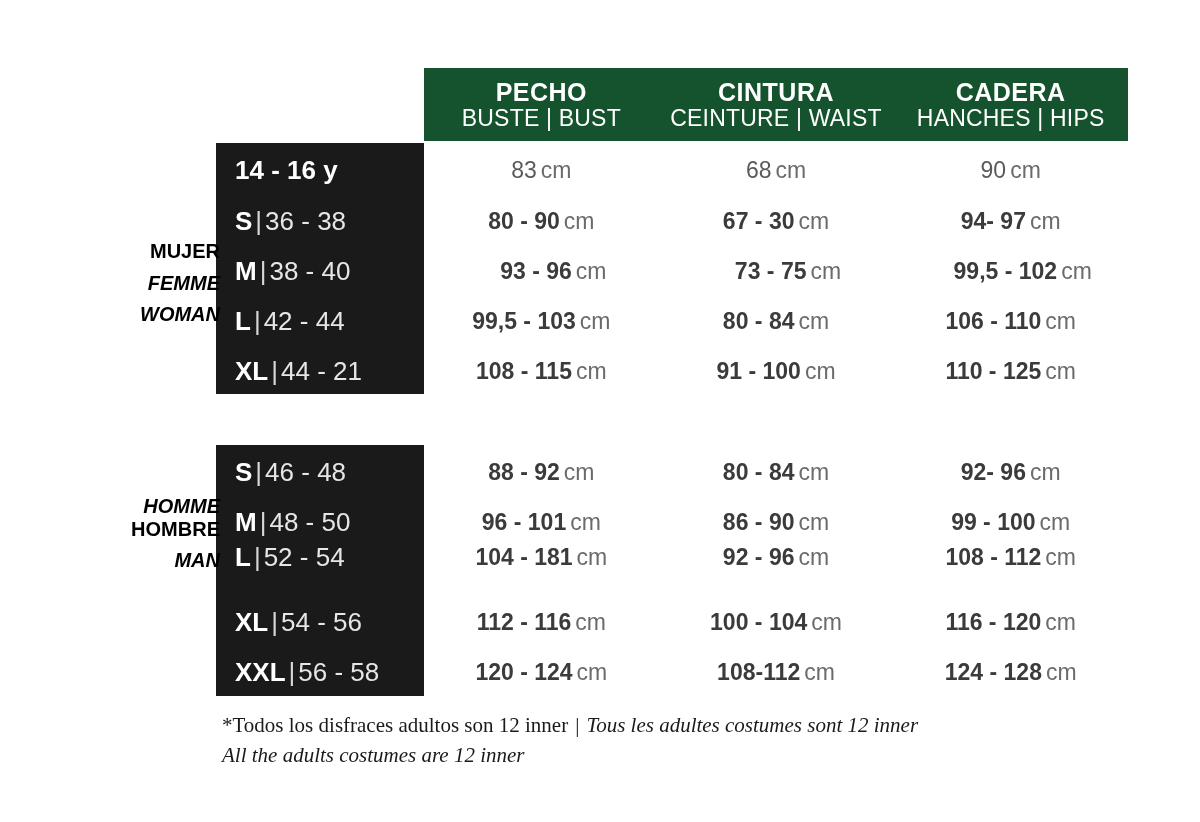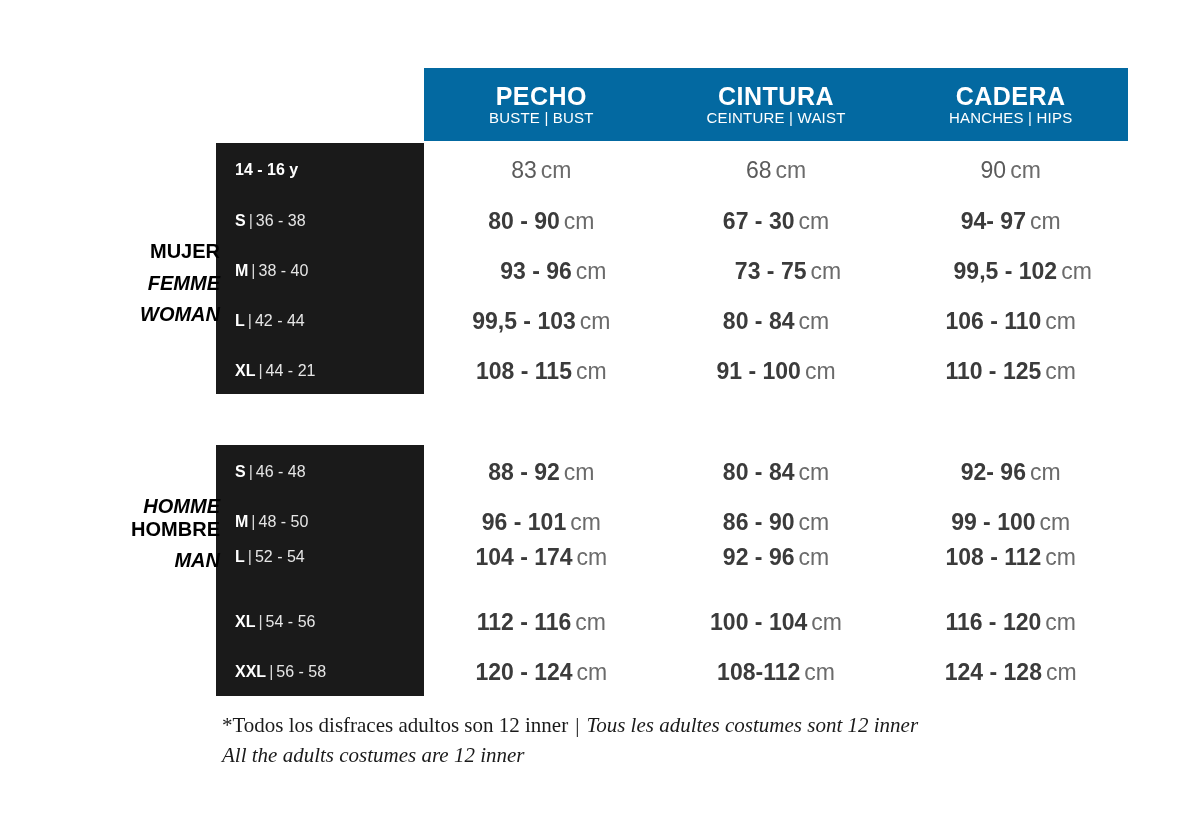--- a/index.html
+++ b/index.html
@@ -23,40 +23,40 @@
     height: 822px;
   }
 
   
   .header-band {
     position: absolute;
     left: 424px;
     top: 68px;
     width: 704px;
     height: 73px;
-    background: #0369a1;
+    background: #14532d;
     display: flex;
     align-items: center;
   }
   .header-cell {
     flex: 1 1 0;
     text-align: center;
     color: #ffffff;
     line-height: 1.12;
     padding: 0 4px;
   }
   .header-cell .h-main {
     display: block;
     font-size: 25px;
     font-weight: bold;
     letter-spacing: 0.5px;
   }
   .header-cell .h-sub {
     display: block;
-    font-size: 15px;
+    font-size: 23px;
     font-weight: normal;
     letter-spacing: 0.2px;
   }
 
   
   .group-label {
     position: absolute;
     left: 30px;
     width: 190px;
     text-align: right;
@@ -87,21 +87,21 @@
     width: 912px;
     height: 50px;
     display: flex;
     align-items: center;
   }
   .cell-size {
     width: 208px;
     box-sizing: border-box;
     padding-left: 19px;
     color: #ffffff;
-    font-size: 16px;
+    font-size: 26px;
     white-space: nowrap;
   }
   .cell-size .s-bold {
     font-weight: bold;
   }
   .cell-size .s-sep {
     font-weight: normal;
     color: #d8d8d8;
     padding: 0 3px;
   }
@@ -291,21 +291,21 @@
     <div class="cell-meas">
       <span class="m-val">99 - 100</span><span class="m-unit">cm</span>
     </div>
   </div>
 
   <div class="row" style="top:532px;">
     <div class="cell-size">
       <span class="s-bold">L</span><span class="s-sep">|</span><span class="s-rest">52 - 54</span>
     </div>
     <div class="cell-meas">
-      <span class="m-val">104 - 174</span><span class="m-unit">cm</span>
+      <span class="m-val">104 - 181</span><span class="m-unit">cm</span>
     </div>
     <div class="cell-meas">
       <span class="m-val">92 - 96</span><span class="m-unit">cm</span>
     </div>
     <div class="cell-meas">
       <span class="m-val">108 - 112</span><span class="m-unit">cm</span>
     </div>
   </div>
 
   <div class="row" style="top:597px;">

